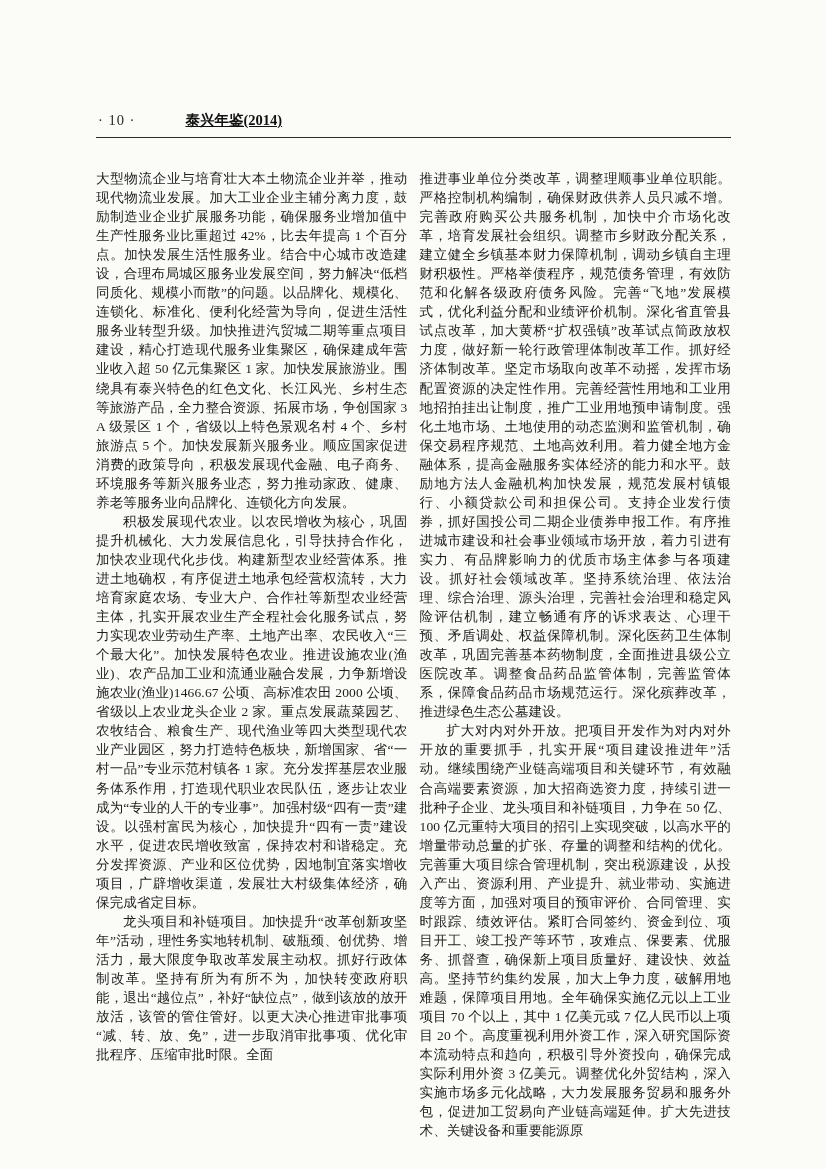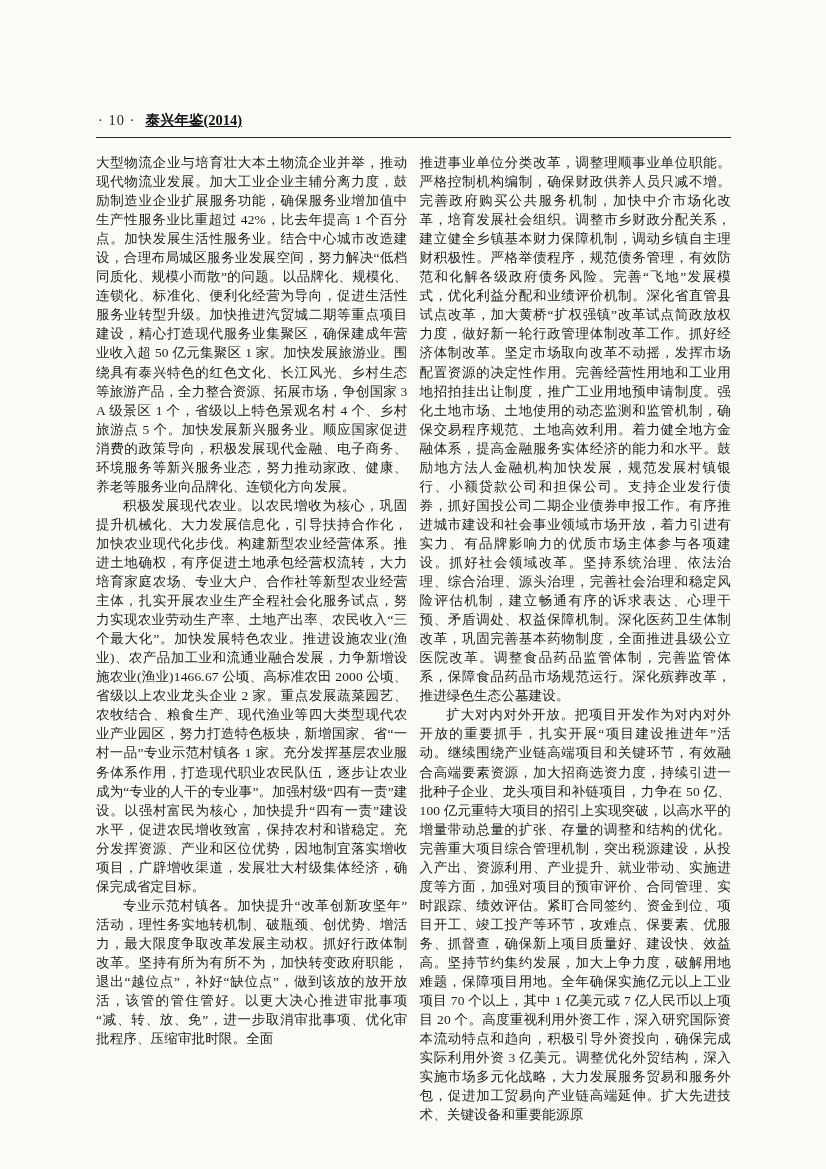--- a/index.html
+++ b/index.html
@@ -14,36 +14,37 @@
     box-sizing: border-box;
     padding: 110px 95px 0 96px;
     overflow: hidden;
   }
   .header {
     display: flex;
     align-items: baseline;
     font-size: 14.5px;
     line-height: 20px;
     padding-left: 2px;
+    gap: 40px;
   }
   .page-num {
     letter-spacing: 1px;
     margin-right: 10px;
     color: #2a2a2a;
   }
   .book-title { font-weight: bold; color: #111; text-decoration: underline; }
   .header-rule {
     border: 0;
     border-top: 1.6px solid #2a2a2a;
     margin: 7px 0 0 0;
   }
   .columns {
     display: flex;
     gap: 12px;
-    margin-top: 15px;
+    margin-top: 31px;
   }
   .column {
     flex: 1 1 0;
     min-width: 0;
   }
   .column p {
     margin: 0;
     font-size: 13.5px;
     line-height: 19.05px;
     text-align: justify;
@@ -61,20 +62,20 @@
 <div class="page">
   <div class="header">
     <span class="page-num">· 10 ·</span>
     <span class="book-title">泰兴年鉴(2014)</span>
   </div>
   <hr class="header-rule">
   <div class="columns">
     <div class="column">
         <p class=""><span class="seg-normal">大型物流企业与培育壮大本土物流企业并举，推动现代物流业发展。加大工业企业主辅分离力度，鼓励制造业企业扩展服务功能，确保服务业增加值中生产性服务业比重超过 42%，比去年提高 1 个百分点。加快发展生活性服务业。结合中心城市改造建设，合理布局城区服务业发展空间，努力解决“低档同质化、规模小而散”的问题。以品牌化、规模化、连锁化、标准化、便利化经营为导向，促进生活性服务业转型升级。加快推进汽贸城二期等重点项目建设，精心打造现代服务业集聚区，确保建成年营业收入超 50 亿元集聚区 1 家。加快发展旅游业。围绕具有泰兴特色的红色文化、长江风光、乡村生态等旅游产品，全力整合资源、拓展市场，争创国家 3A 级景区 1 个，省级以上特色景观名村 4 个、乡村旅游点 5 个。加快发展新兴服务业。顺应国家促进消费的政策导向，积极发展现代金融、电子商务、环境服务等新兴服务业态，努力推动家政、健康、养老等服务业向品牌化、连锁化方向发展。</span></p>
         <p class="indent"><span class="seg-bold">积极发展现代农业。</span><span class="seg-normal">以农民增收为核心，巩固提升机械化、大力发展信息化，引导扶持合作化，加快农业现代化步伐。构建新型农业经营体系。推进土地确权，有序促进土地承包经营权流转，大力培育家庭农场、专业大户、合作社等新型农业经营主体，扎实开展农业生产全程社会化服务试点，努力实现农业劳动生产率、土地产出率、农民收入“三个最大化”。加快发展特色农业。推进设施农业(渔业)、农产品加工业和流通业融合发展，力争新增设施农业(渔业)1466.67 公顷、高标准农田 2000 公顷、省级以上农业龙头企业 2 家。重点发展蔬菜园艺、农牧结合、粮食生产、现代渔业等四大类型现代农业产业园区，努力打造特色板块，新增国家、省“一村一品”专业示范村镇各 1 家。充分发挥基层农业服务体系作用，打造现代职业农民队伍，逐步让农业成为“专业的人干的专业事”。加强村级“四有一责”建设。以强村富民为核心，加快提升“四有一责”建设水平，促进农民增收致富，保持农村和谐稳定。充分发挥资源、产业和区位优势，因地制宜落实增收项目，广辟增收渠道，发展壮大村级集体经济，确保完成省定目标。</span></p>
-        <p class="indent"><span class="seg-bold">专业示范村镇各。</span><span class="seg-normal">加快提升“改革创新攻坚年”活动，理性务实地转机制、破瓶颈、创优势、增活力，最大限度争取改革发展主动权。抓好行政体制改革。坚持有所为有所不为，加快转变政府职能，退出“越位点”，补好“缺位点”，做到该放的放开放活，该管的管住管好。以更大决心推进审批事项“减、转、放、免”，进一步取消审批事项、优化审批程序、压缩审批时限。全面</span></p>
+        <p class="indent"><span class="seg-bold">龙头项目和补链项目。</span><span class="seg-normal">加快提升“改革创新攻坚年”活动，理性务实地转机制、破瓶颈、创优势、增活力，最大限度争取改革发展主动权。抓好行政体制改革。坚持有所为有所不为，加快转变政府职能，退出“越位点”，补好“缺位点”，做到该放的放开放活，该管的管住管好。以更大决心推进审批事项“减、转、放、免”，进一步取消审批事项、优化审批程序、压缩审批时限。全面</span></p>
       </div>
     <div class="column">
         <p class=""><span class="seg-normal">推进事业单位分类改革，调整理顺事业单位职能。严格控制机构编制，确保财政供养人员只减不增。完善政府购买公共服务机制，加快中介市场化改革，培育发展社会组织。调整市乡财政分配关系，建立健全乡镇基本财力保障机制，调动乡镇自主理财积极性。严格举债程序，规范债务管理，有效防范和化解各级政府债务风险。完善“飞地”发展模式，优化利益分配和业绩评价机制。深化省直管县试点改革，加大黄桥“扩权强镇”改革试点简政放权力度，做好新一轮行政管理体制改革工作。抓好经济体制改革。坚定市场取向改革不动摇，发挥市场配置资源的决定性作用。完善经营性用地和工业用地招拍挂出让制度，推广工业用地预申请制度。强化土地市场、土地使用的动态监测和监管机制，确保交易程序规范、土地高效利用。着力健全地方金融体系，提高金融服务实体经济的能力和水平。鼓励地方法人金融机构加快发展，规范发展村镇银行、小额贷款公司和担保公司。支持企业发行债券，抓好国投公司二期企业债券申报工作。有序推进城市建设和社会事业领域市场开放，着力引进有实力、有品牌影响力的优质市场主体参与各项建设。抓好社会领域改革。坚持系统治理、依法治理、综合治理、源头治理，完善社会治理和稳定风险评估机制，建立畅通有序的诉求表达、心理干预、矛盾调处、权益保障机制。深化医药卫生体制改革，巩固完善基本药物制度，全面推进县级公立医院改革。调整食品药品监管体制，完善监管体系，保障食品药品市场规范运行。深化殡葬改革，推进绿色生态公墓建设。</span></p>
         <p class="indent"><span class="seg-bold">扩大对内对外开放。</span><span class="seg-normal">把项目开发作为对内对外开放的重要抓手，扎实开展“项目建设推进年”活动。继续围绕产业链高端项目和关键环节，有效融合高端要素资源，加大招商选资力度，持续引进一批种子企业、龙头项目和补链项目，力争在 50 亿、100 亿元重特大项目的招引上实现突破，以高水平的增量带动总量的扩张、存量的调整和结构的优化。完善重大项目综合管理机制，突出税源建设，从投入产出、资源利用、产业提升、就业带动、实施进度等方面，加强对项目的预审评价、合同管理、实时跟踪、绩效评估。紧盯合同签约、资金到位、项目开工、竣工投产等环节，攻难点、保要素、优服务、抓督查，确保新上项目质量好、建设快、效益高。坚持节约集约发展，加大上争力度，破解用地难题，保障项目用地。全年确保实施亿元以上工业项目 70 个以上，其中 1 亿美元或 7 亿人民币以上项目 20 个。高度重视利用外资工作，深入研究国际资本流动特点和趋向，积极引导外资投向，确保完成实际利用外资 3 亿美元。调整优化外贸结构，深入实施市场多元化战略，大力发展服务贸易和服务外包，促进加工贸易向产业链高端延伸。扩大先进技术、关键设备和重要能源原</span></p>
       </div>
   </div>
 </div>
 
 </body></html>

